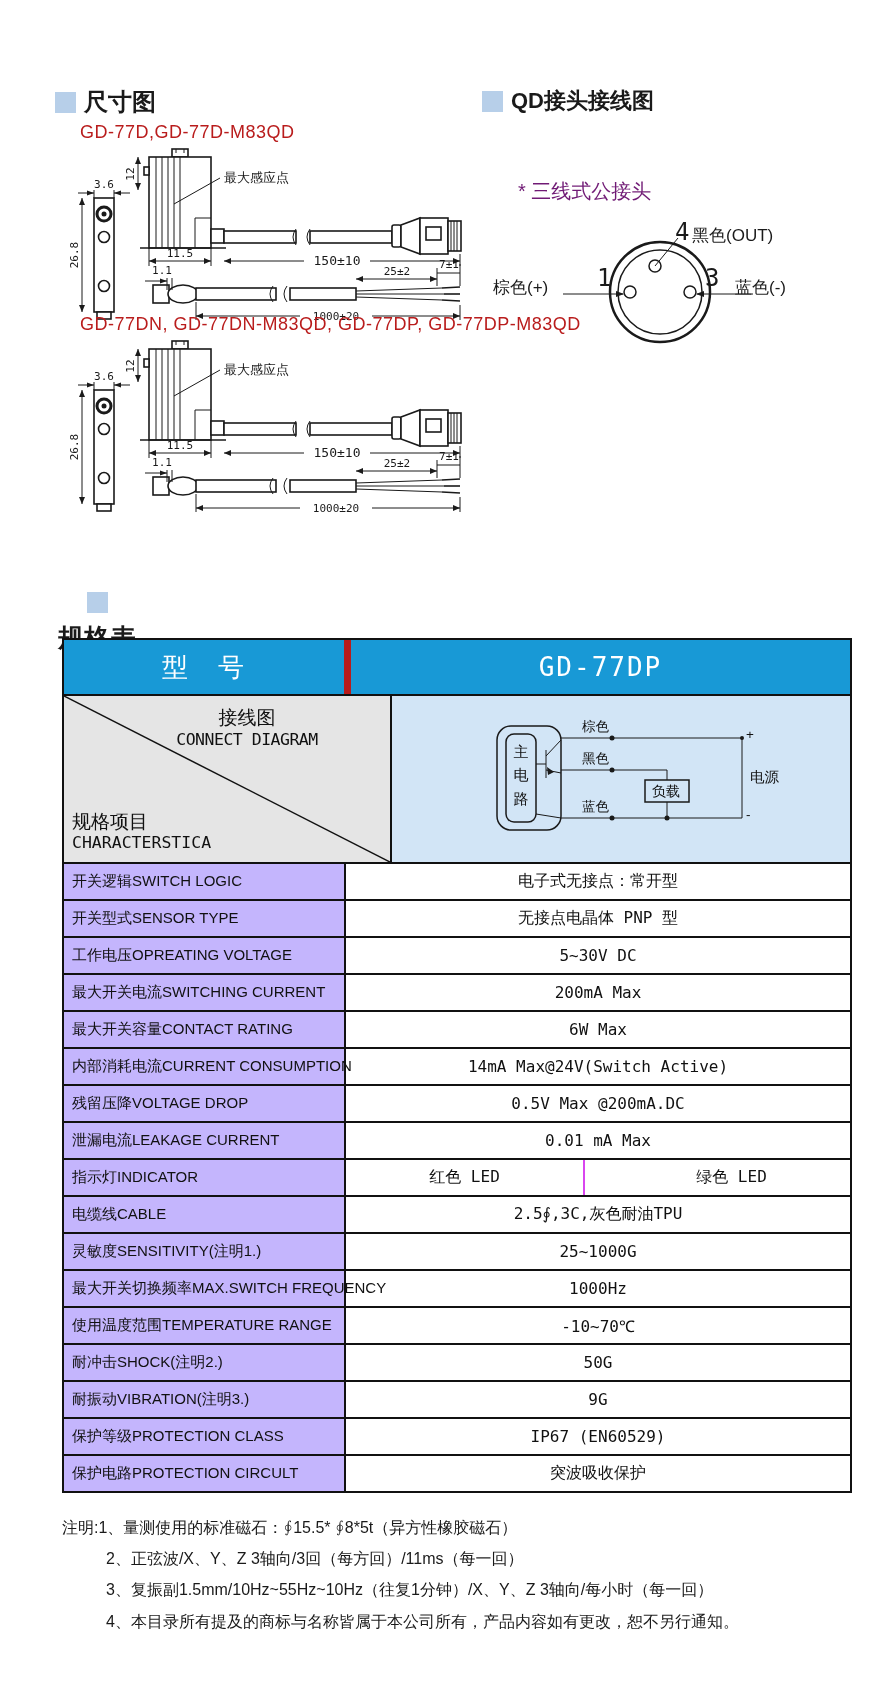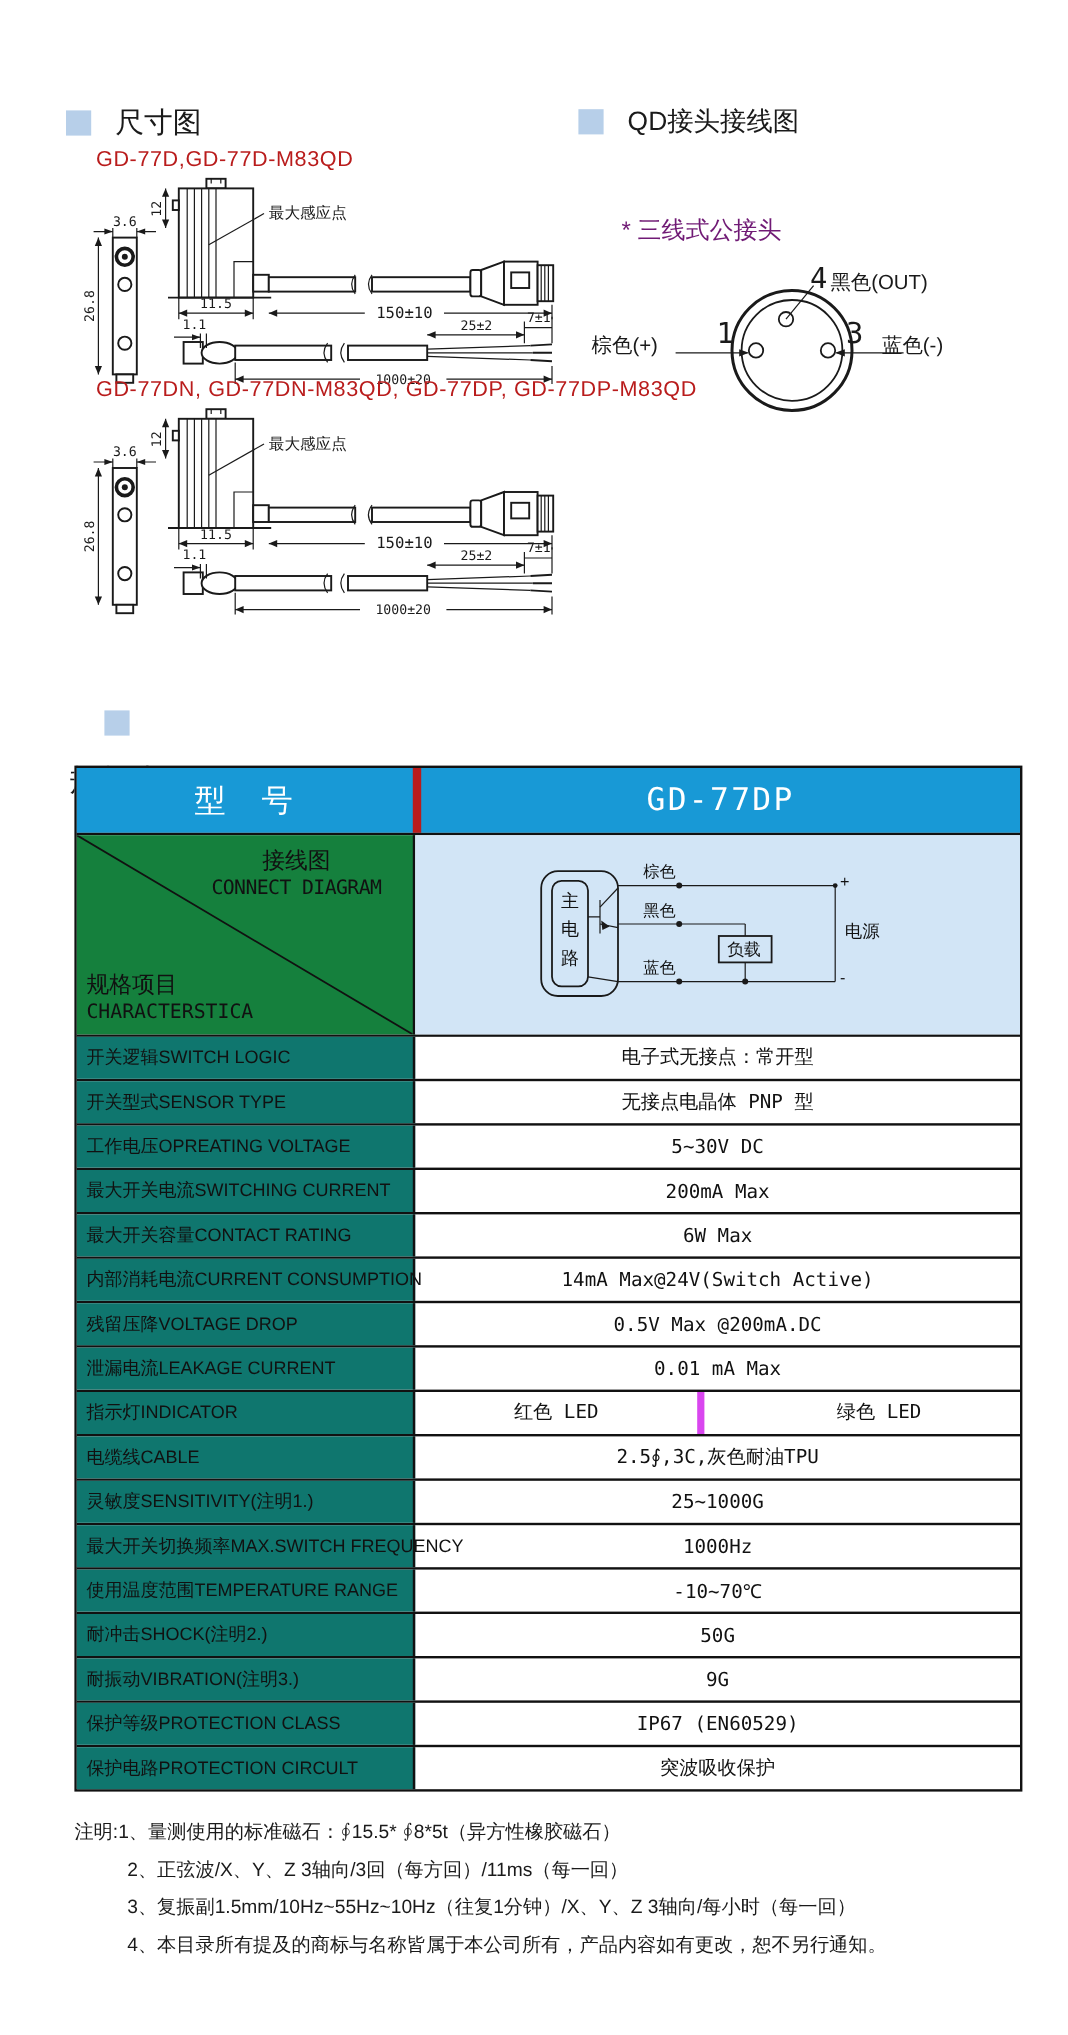--- a/index.html
+++ b/index.html
@@ -1,18 +1,18 @@
 <!DOCTYPE html>
 <html><head>
 <meta charset="utf-8">
 <style>
   html,body{margin:0;padding:0;background:#fff;}
   #page{position:relative;width:890px;height:1696px;background:#ffffff;color:#111;
         font-family:"Liberation Sans",sans-serif;overflow:hidden;}
-  .sec-title{position:absolute;display:flex;align-items:center;gap:20px;font-weight:400;color:#1a1a1a;}
+  .sec-title{position:absolute;display:flex;align-items:center;gap:8px;font-weight:700;color:#1a1a1a;}
   .sec-square{width:21px;height:21px;background:#b7cfe9;flex:0 0 auto;}
   .models{position:absolute;font-size:18px;color:#b91c1c;letter-spacing:0.5px;}
   svg{display:block;}
   svg .ln{stroke:#1a1a1a;stroke-width:1.6;fill:none;}
   svg .thin{stroke:#1a1a1a;stroke-width:1;fill:none;}
   svg .fillw{fill:#fff;stroke:#1a1a1a;stroke-width:1.6;}
   svg .arr{fill:#1a1a1a;stroke:none;}
   svg text.dim{font-family:"DejaVu Sans Mono",monospace;font-size:11px;fill:#1a1a1a;}
   svg text.dimbig{font-family:"DejaVu Sans Mono",monospace;font-size:13px;fill:#1a1a1a;}
   svg text.cjk{font-family:"Liberation Sans",sans-serif;font-size:13px;fill:#1a1a1a;}
@@ -20,40 +20,40 @@
   .conn-wrap{position:absolute;width:390px;height:150px;}
   .conn-wrap .num{position:absolute;font-size:24px;font-family:"DejaVu Sans Mono",monospace;color:#1a1a1a;}
   .conn-wrap .lbl{position:absolute;font-size:17px;color:#1a1a1a;}
   
   #spec-table{position:absolute;left:62px;top:638px;width:786px;border:2px solid #111;background:#fff;}
   .hdr-row{display:flex;height:54px;background:#1899d6;color:#fff;}
   .hdr-cell{display:flex;align-items:center;justify-content:center;font-size:26px;}
   .hdr-left{width:280px;border-right:7px solid #b91c1c;letter-spacing:2px;}
   .hdr-right{flex:1;font-family:"DejaVu Sans Mono",monospace;letter-spacing:2px;}
   .diag-row{display:flex;height:166px;border-top:2px solid #111;}
-  .diag-left{position:relative;width:280px;border-right:2px solid #111;background:#15803d;overflow:hidden;}
+  .diag-left{position:relative;width:280px;border-right:2px solid #111;background:#e5e5e5;overflow:hidden;padding-left:46px;}
   .diag-left svg{position:absolute;left:0;top:0;width:100%;height:100%;}
   .diag-head{position:absolute;left:92px;top:10px;width:182px;text-align:center;line-height:1.25;}
   .diag-head .cn{font-size:19px;}
   .diag-head .en{font-size:16.5px;font-family:"DejaVu Sans Mono",monospace;letter-spacing:-0.5px;}
   .diag-foot{position:absolute;left:8px;bottom:8px;line-height:1.25;}
   .diag-foot .cn{font-size:19px;}
   .diag-foot .en{font-size:16.5px;font-family:"DejaVu Sans Mono",monospace;}
   .diag-right{position:relative;flex:1;background:#d2e5f6;}
   .wiring{position:absolute;left:100px;top:22px;width:300px;height:122px;}
   .wiring svg{position:absolute;left:0;top:0;}
   .wiring .wlbl{position:absolute;font-size:13.5px;color:#111;line-height:1.1;}
   .wiring .vtext{position:absolute;left:19px;top:22px;width:20px;font-size:15px;line-height:1.55;text-align:center;word-break:break-all;}
   .spec-row{display:flex;height:35px;border-top:2px solid #111;}
-  .spec-row .label{width:272px;padding-left:8px;background:#0f766e;display:flex;align-items:center;
+  .spec-row .label{width:272px;padding-left:8px;background:#c4b5fd;display:flex;align-items:center;
                    font-size:15px;border-right:2px solid #111;white-space:nowrap;}
   .cell-values{flex:1;display:flex;}
   .cell-values .value{flex:1;display:flex;align-items:center;justify-content:center;
                       font-size:16px;font-family:"DejaVu Sans Mono",monospace;white-space:nowrap;}
-  .cell-values .value.second{border-left:6px solid #d946ef;padding-left:28px;}
+  .cell-values .value.second{border-left:2px solid #d946ef;padding-left:28px;}
   
   #notes{position:absolute;left:62px;top:1512px;width:790px;font-size:16px;color:#1a1a1a;line-height:1.95;}
   .note-line.indent{padding-left:44px;}
 </style>
 </head>
 <body>
 
 <div id="page">
 
   <div class="sec-title" style="left:55px;top:86px;font-size:24px;">

